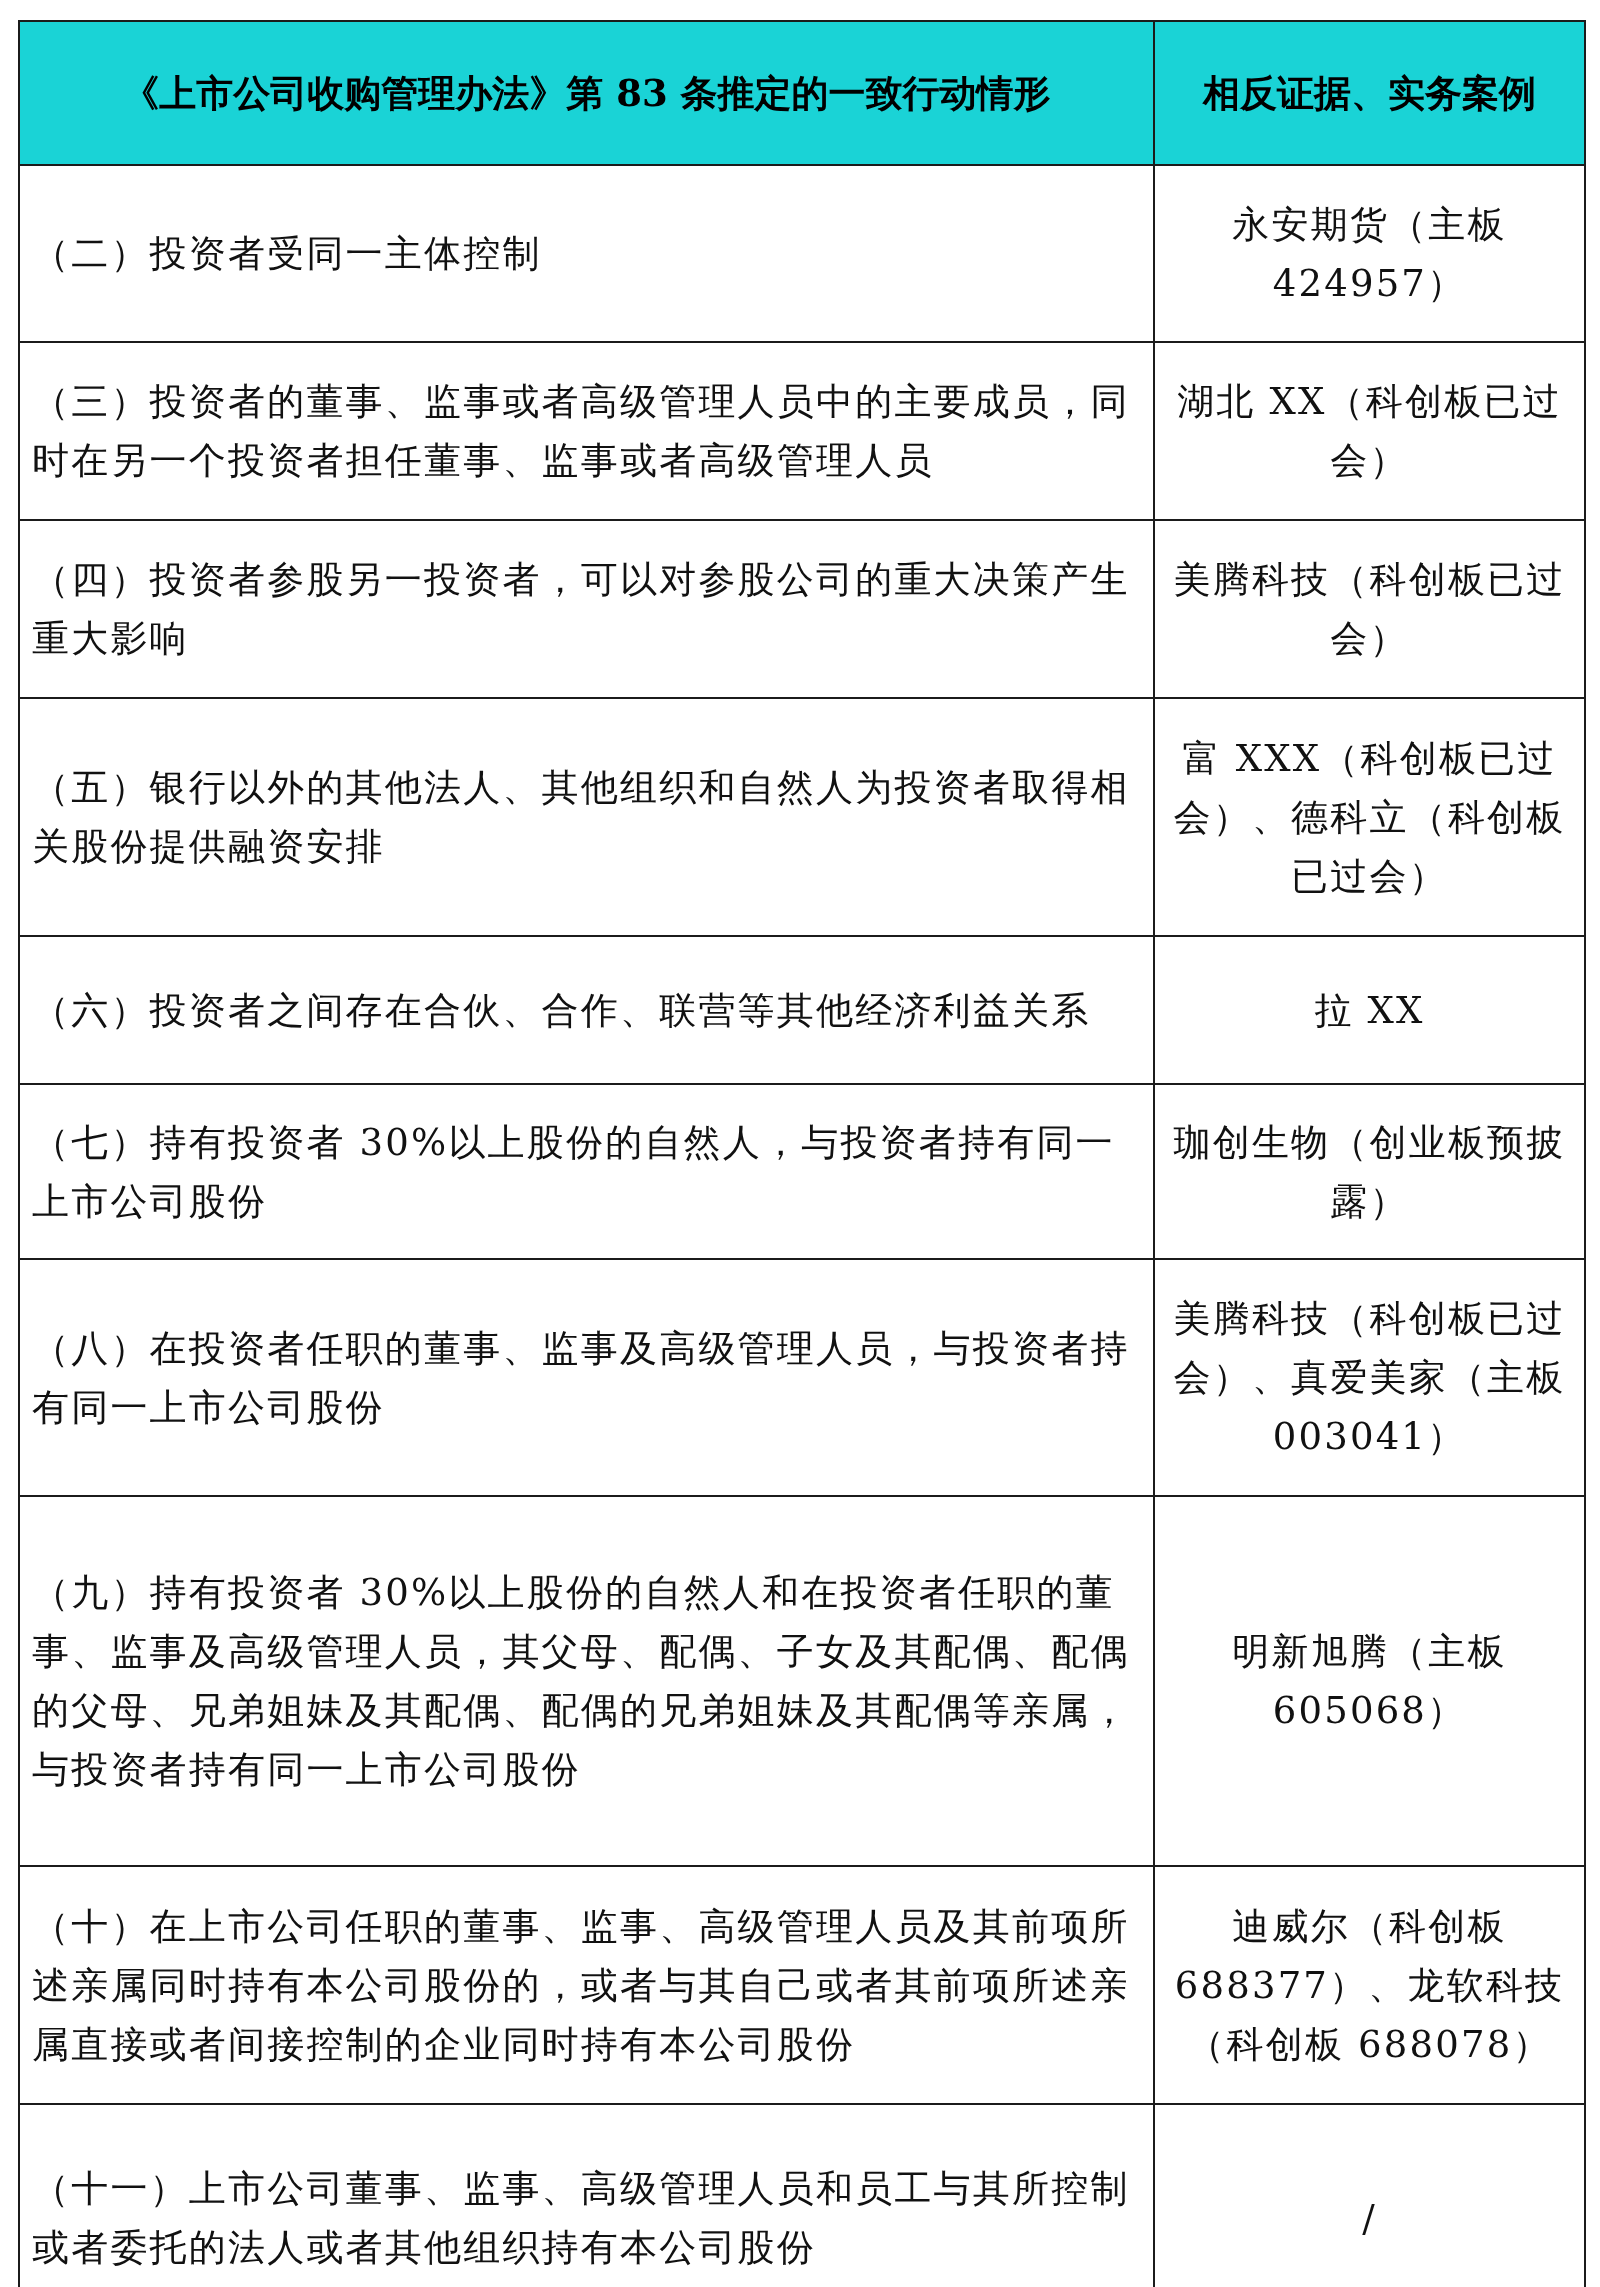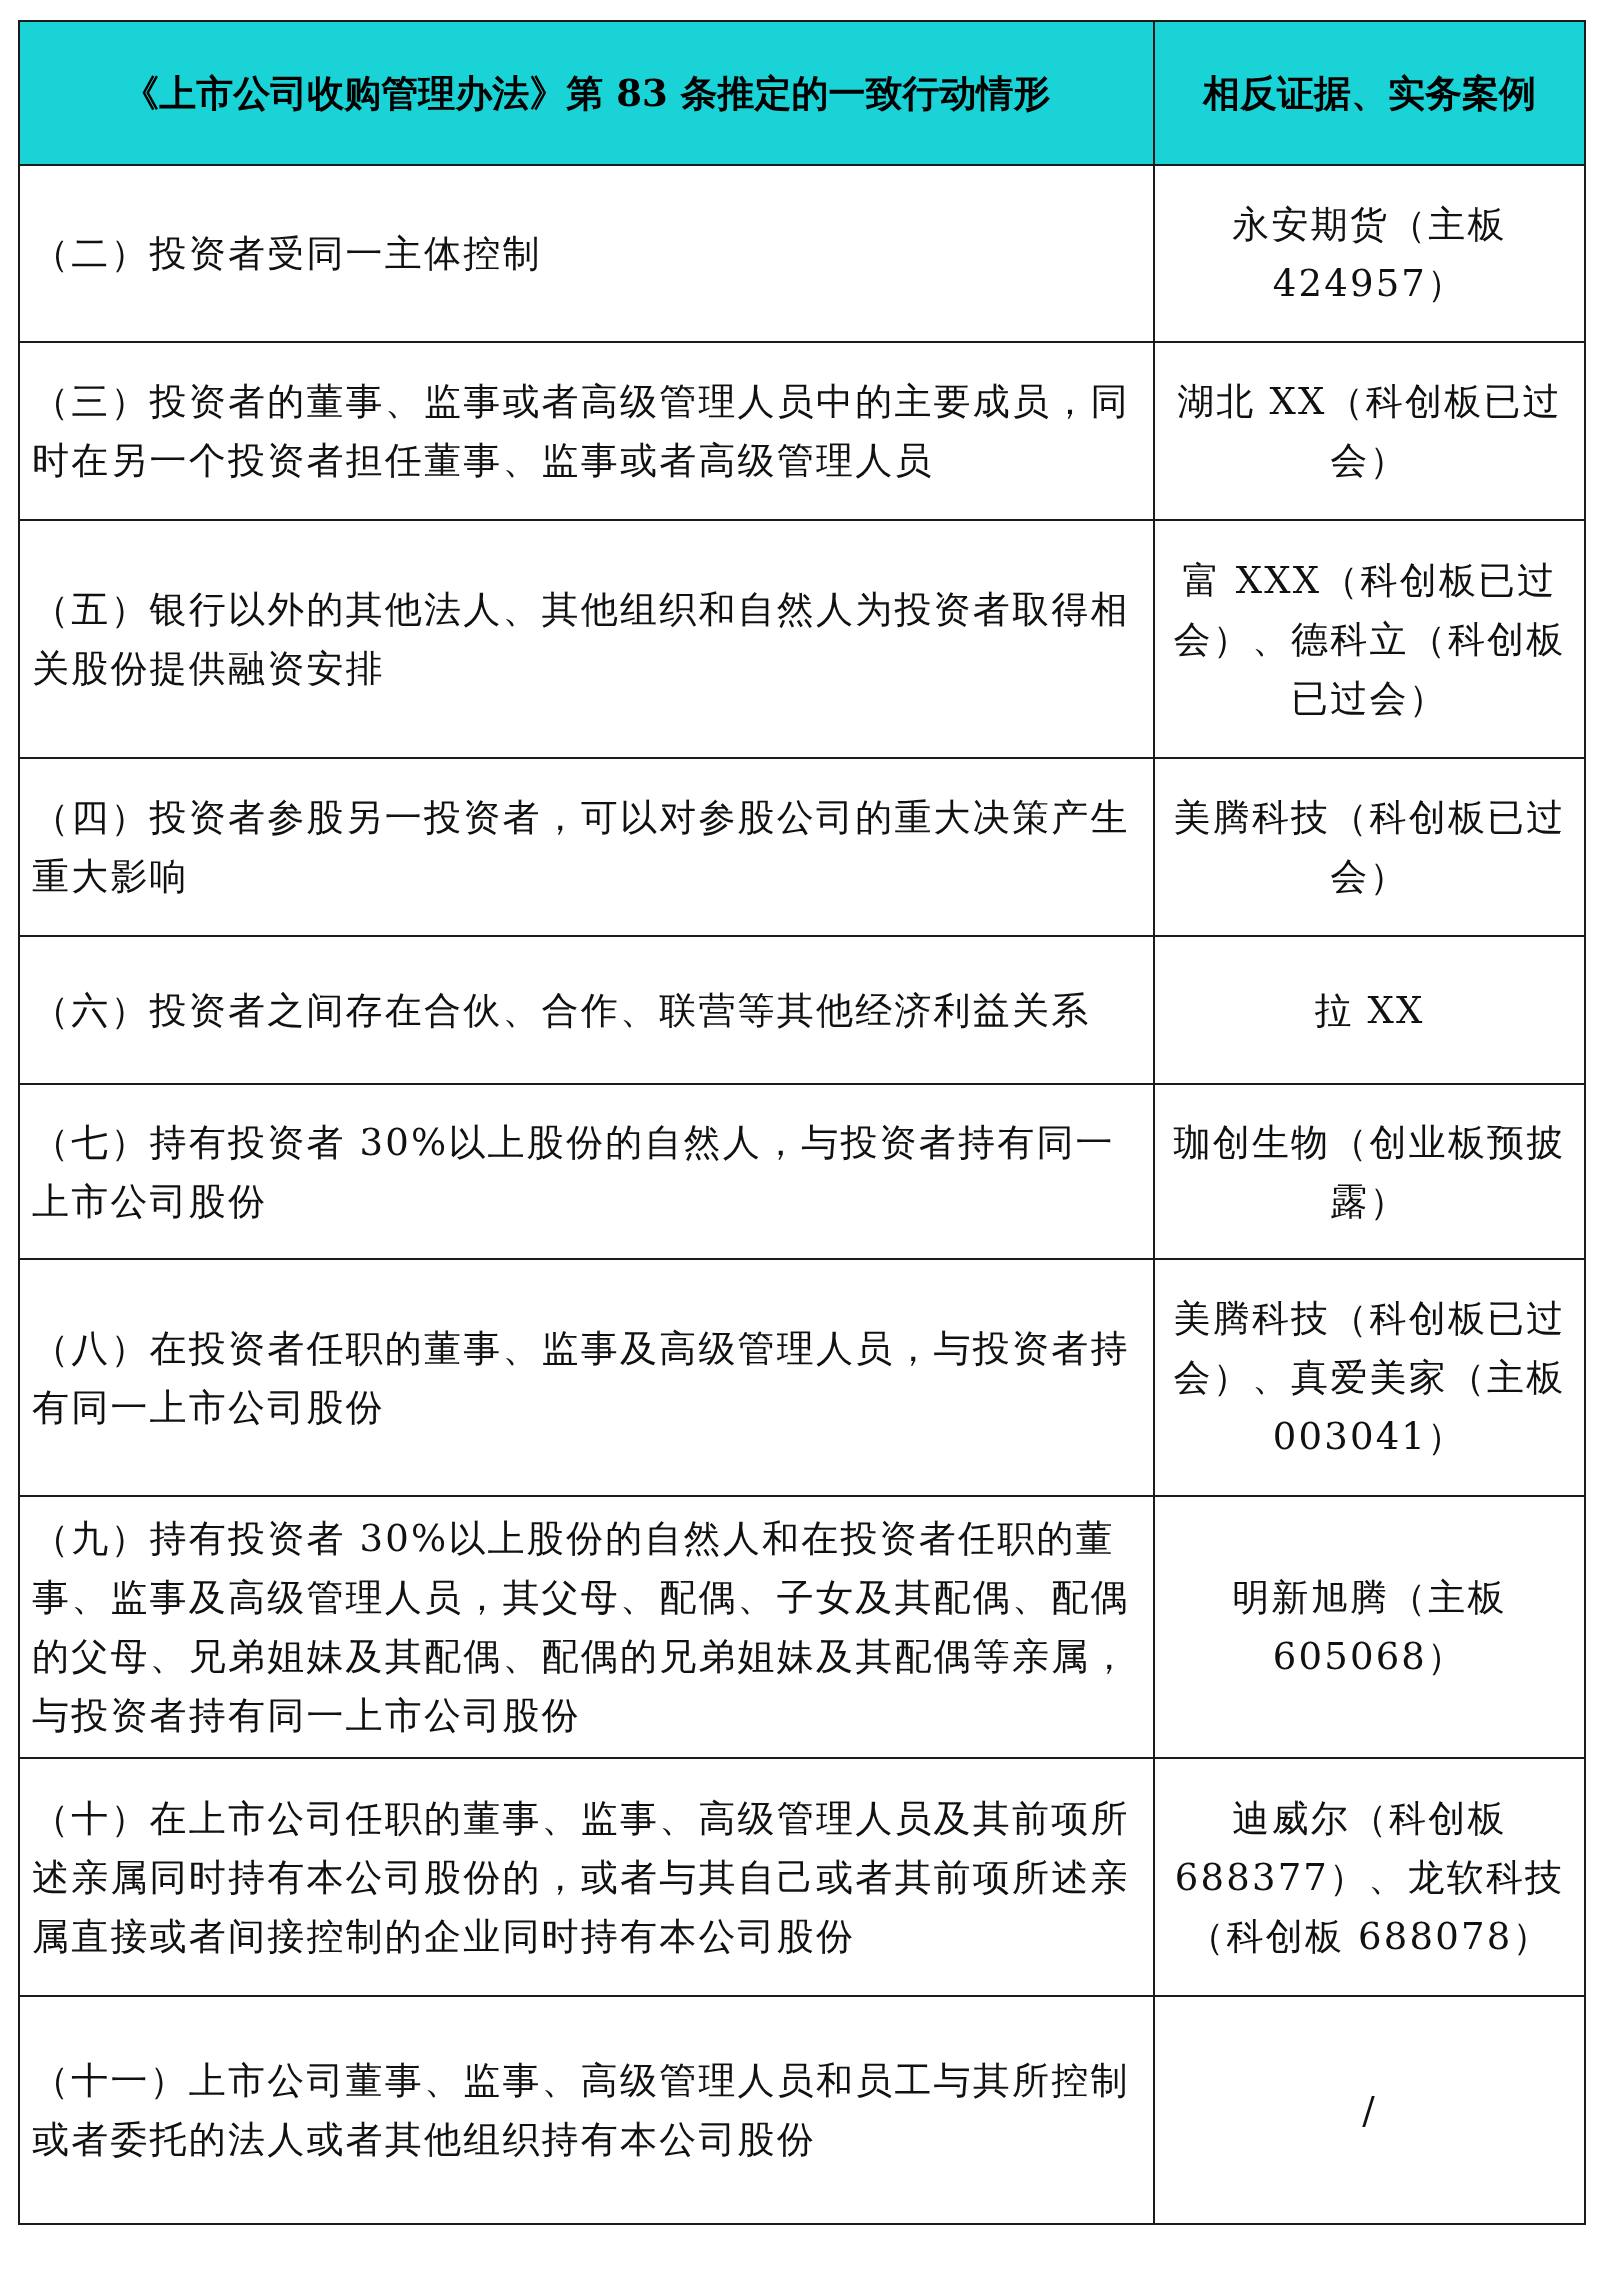--- a/index.html
+++ b/index.html
@@ -38,41 +38,41 @@
   </thead>
   <tbody>
     <tr style="height:177px">
       <td class="left">（二）投资者受同一主体控制</td>
       <td class="right">永安期货（主板 424957）</td>
     </tr>
     <tr style="height:178px">
       <td class="left">（三）投资者的董事、监事或者高级管理人员中的主要成员，同时在另一个投资者担任董事、监事或者高级管理人员</td>
       <td class="right">湖北 XX（科创板已过会）</td>
     </tr>
+    <tr style="height:178px">
+      <td class="left">（四）投资者参股另一投资者，可以对参股公司的重大决策产生重大影响</td>
+      <td class="right">美腾科技（科创板已过会）</td>
+    </tr>
     <tr style="height:238px">
       <td class="left">（五）银行以外的其他法人、其他组织和自然人为投资者取得相关股份提供融资安排</td>
       <td class="right">富 XXX（科创板已过会）、德科立（科创板已过会）</td>
-    </tr>
-    <tr style="height:178px">
-      <td class="left">（四）投资者参股另一投资者，可以对参股公司的重大决策产生重大影响</td>
-      <td class="right">美腾科技（科创板已过会）</td>
     </tr>
     <tr style="height:148px">
       <td class="left">（六）投资者之间存在合伙、合作、联营等其他经济利益关系</td>
       <td class="right">拉 XX</td>
     </tr>
     <tr style="height:175px">
       <td class="left">（七）持有投资者 30%以上股份的自然人，与投资者持有同一上市公司股份</td>
       <td class="right">珈创生物（创业板预披露）</td>
     </tr>
     <tr style="height:237px">
       <td class="left">（八）在投资者任职的董事、监事及高级管理人员，与投资者持有同一上市公司股份</td>
       <td class="right">美腾科技（科创板已过会）、真爱美家（主板 003041）</td>
     </tr>
-    <tr style="height:262px">
+    <tr style="height:370px">
       <td class="left">（九）持有投资者 30%以上股份的自然人和在投资者任职的董事、监事及高级管理人员，其父母、配偶、子女及其配偶、配偶的父母、兄弟姐妹及其配偶、配偶的兄弟姐妹及其配偶等亲属，与投资者持有同一上市公司股份</td>
       <td class="right">明新旭腾（主板 605068）</td>
     </tr>
     <tr style="height:238px">
       <td class="left">（十）在上市公司任职的董事、监事、高级管理人员及其前项所述亲属同时持有本公司股份的，或者与其自己或者其前项所述亲属直接或者间接控制的企业同时持有本公司股份</td>
       <td class="right">迪威尔（科创板 688377）、龙软科技（科创板 688078）</td>
     </tr>
     <tr style="height:228px">
       <td class="left">（十一）上市公司董事、监事、高级管理人员和员工与其所控制或者委托的法人或者其他组织持有本公司股份</td>
       <td class="right">/</td>

